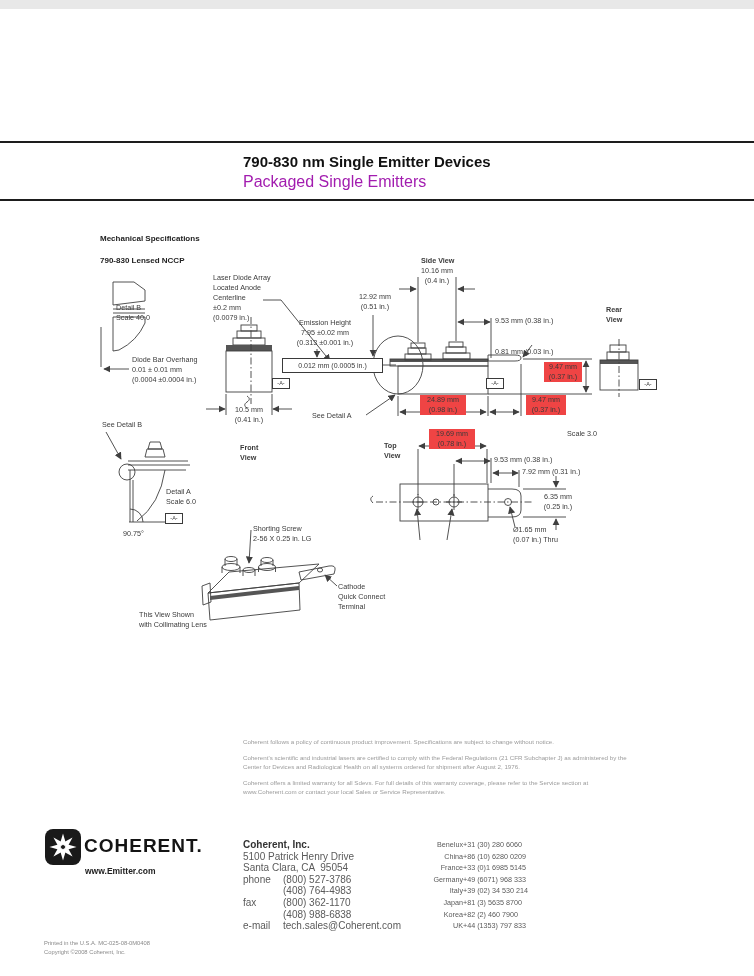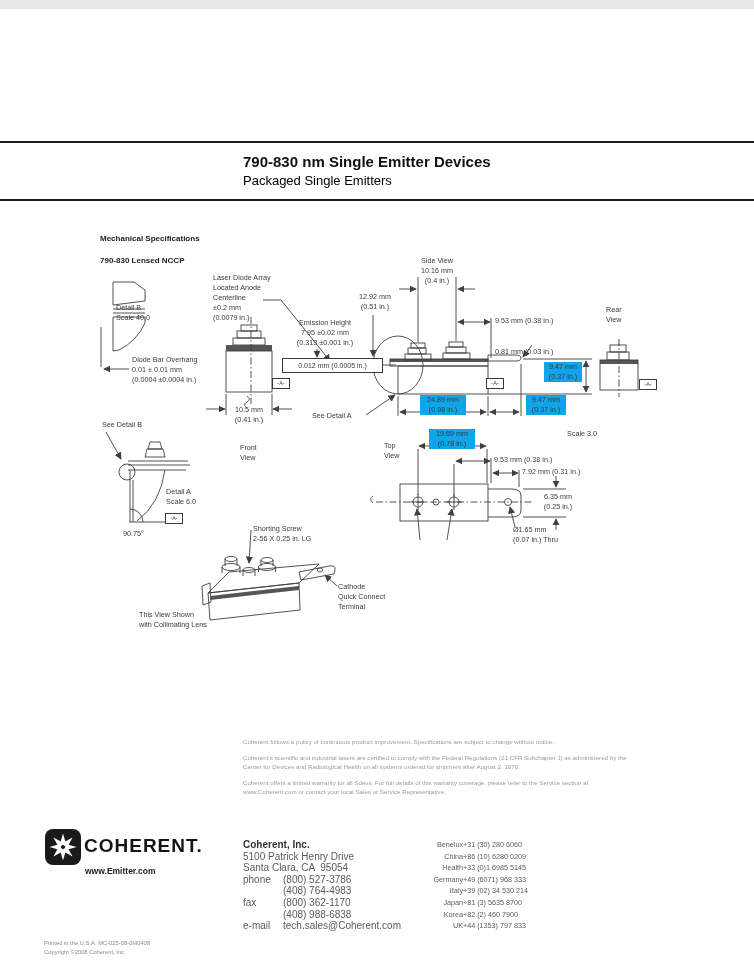--- a/index.html
+++ b/index.html
@@ -1,26 +1,26 @@
 <!DOCTYPE html>
 <html><head>
 <meta charset="utf-8">
 <style>
   html,body{margin:0;padding:0;background:#e8e8e8;}
   .page{position:relative;width:754px;height:976px;background:#fff;overflow:hidden;
         font-family:"Liberation Sans",sans-serif;margin:9px auto;}
   .abs{position:absolute;}
   .rule{position:absolute;left:0;width:754px;height:2px;background:#1d1d1d;}
   .h-title{position:absolute;left:243px;top:144px;font-size:15px;font-weight:bold;color:#111;}
-  .h-sub{position:absolute;left:243px;top:164px;font-size:13px;color:#000000;}
+  .h-sub{position:absolute;left:243px;top:164px;font-size:16px;color:#a21caf;}
   .sec{position:absolute;left:100px;font-size:8px;font-weight:bold;color:#222;}
   .lbl{position:absolute;font-size:7.2px;line-height:1.38;color:#3a3a3a;white-space:pre-line;}
-  .b{font-weight:normal;}
+  .b{font-weight:bold;}
   .c{text-align:center;}
-  .bg{background:#0ea5e9;}
+  .bg{background:#ef4444;}
   .boxdim{position:absolute;left:282px;top:349px;width:99px;height:13px;border:1px solid #3a3a3a;
           font-size:7px;color:#3a3a3a;text-align:center;line-height:13px;background:#fff;}
   .datum{position:absolute;width:16px;height:9px;border:1px solid #3a3a3a;background:#fff;
          font-size:5.5px;color:#3a3a3a;text-align:center;line-height:9px;}
   .disc{position:absolute;left:243px;top:729px;width:400px;}
   .disc p{margin:0 0 7px 0;font-size:6.2px;line-height:1.45;color:#9b9b9b;}
   .logo-ic{position:absolute;left:45px;top:820px;}
   .logo-tx{position:absolute;left:84px;top:826px;font-size:19px;font-weight:bold;
            letter-spacing:1px;color:#141414;}
   .site{position:absolute;left:85px;top:857px;font-size:8.5px;font-weight:bold;color:#222;}
@@ -270,21 +270,21 @@
     <div><span class="lab">phone</span><span>(800) 527-3786</span></div>
     <div><span class="lab"></span><span>(408) 764-4983</span></div>
     <div><span class="lab">fax</span><span>(800) 362-1170</span></div>
     <div><span class="lab"></span><span>(408) 988-6838</span></div>
     <div><span class="lab">e-mail</span><span>tech.sales@Coherent.com</span></div>
   </div>
 
   <div class="intl">
     <div><span class="co">Benelux</span><span>+31 (30) 280 6060</span></div>
     <div><span class="co">China</span><span>+86 (10) 6280 0209</span></div>
-    <div><span class="co">Health</span><span>+33 (0)1 6985 5145</span></div>
+    <div><span class="co">France</span><span>+33 (0)1 6985 5145</span></div>
     <div><span class="co">Germany</span><span>+49 (6071) 968 333</span></div>
     <div><span class="co">Italy</span><span>+39 (02) 34 530 214</span></div>
     <div><span class="co">Japan</span><span>+81 (3) 5635 8700</span></div>
     <div><span class="co">Korea</span><span>+82 (2) 460 7900</span></div>
     <div><span class="co">UK</span><span>+44 (1353) 797 833</span></div>
   </div>
 
   <div class="prt">Printed in the U.S.A.  MC-025-08-0M0408
 Copyright ©2008 Coherent, Inc.</div>
 

